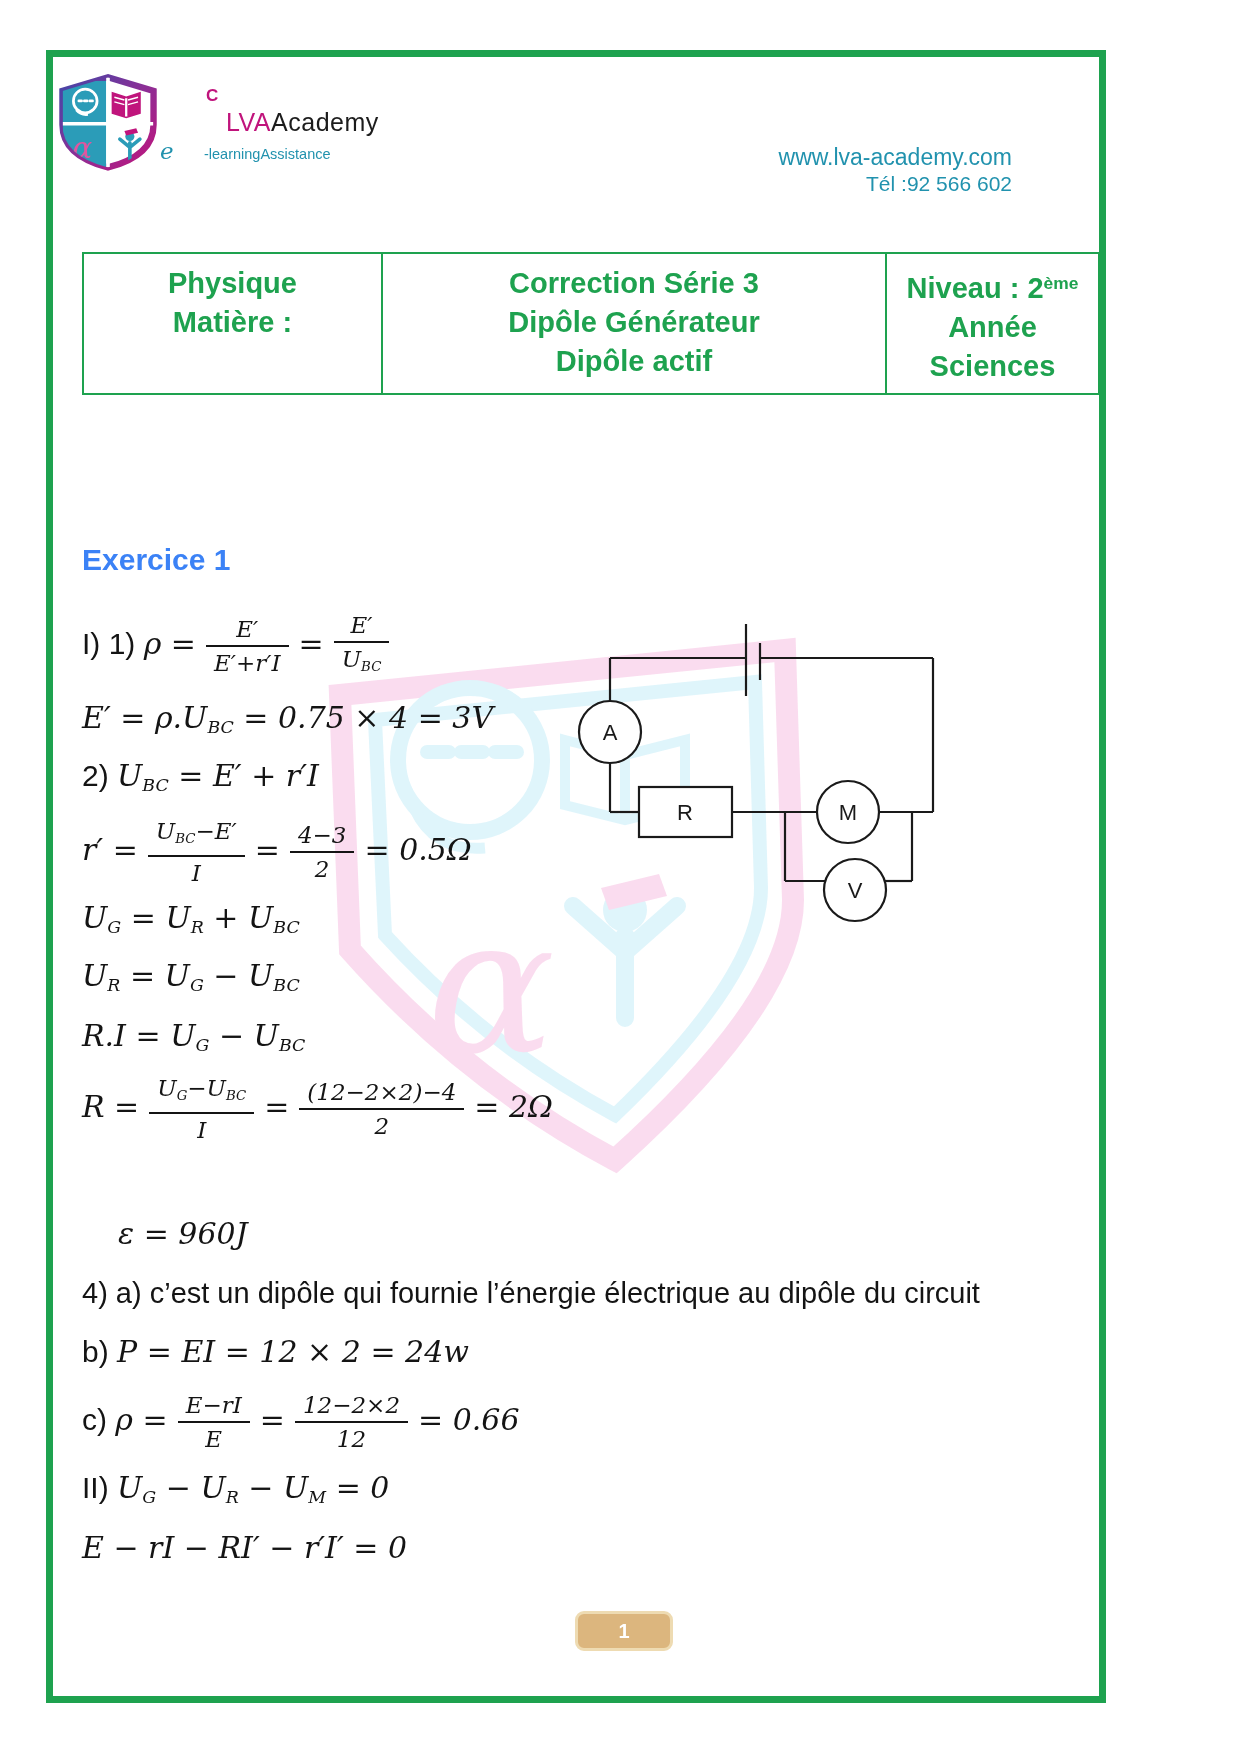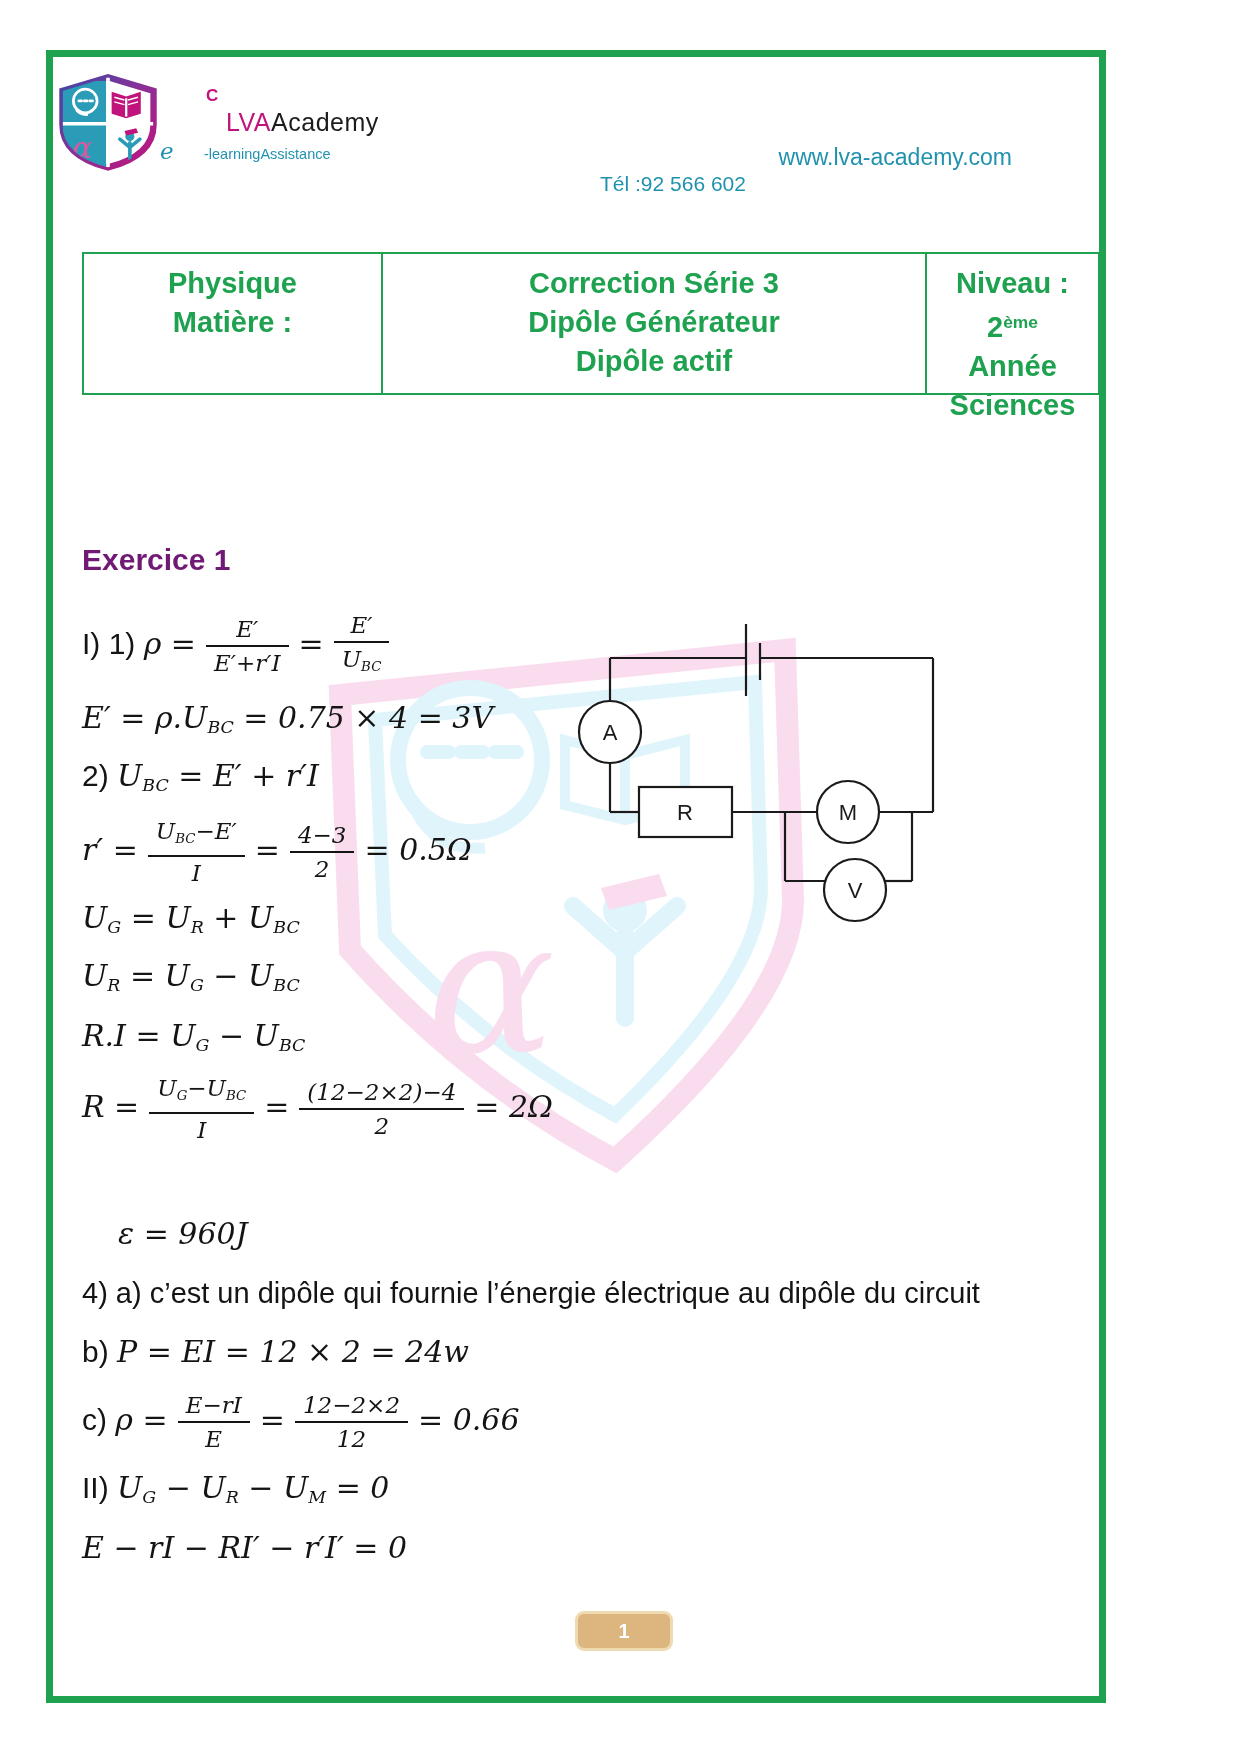--- a/index.html
+++ b/index.html
@@ -10,37 +10,37 @@
 
   
   .logo { position:absolute; left:53px; top:70px; width:110px; height:102px; }
   .brand-c { position:absolute; left:206px; top:86px; font-size:17px; font-weight:bold; color:#c0147c; }
   .brand-line { position:absolute; left:226px; top:108px; font-size:25px; font-weight:normal; letter-spacing:0.5px; }
   .brand-line .lva { color:#c0147c; }
   .brand-line .academy { color:#1c1c1c; }
   .brand-e { position:absolute; left:160px; top:138px; font-family:"DejaVu Serif", serif; font-style:italic; font-size:23px; color:#2192ae; }
   .brand-tag { position:absolute; left:204px; top:146px; font-size:14.5px; color:#2192ae; }
   .website { position:absolute; left:600px; top:144px; width:412px; text-align:right; font-size:23px; color:#2192ae; }
-  .phone   { position:absolute; left:600px; top:172px; width:412px; text-align:left; font-size:21px; color:#2192ae; }
+  .phone   { position:absolute; left:600px; top:172px; width:412px; text-align:right; font-size:21px; color:#2192ae; }
 
   
   .info-table { position:absolute; left:82px; top:252px; width:1014px; height:139px;
                 border:2px solid #1ea24f; display:flex; }
   .cell { box-sizing:border-box; padding-top:10px; text-align:center; color:#1ea24f;
           font-weight:bold; font-size:29px; line-height:39px; }
   .cell-1 { width:299px; border-right:2px solid #1ea24f; }
   .cell-2 { flex:1; border-right:2px solid #1ea24f; }
-  .cell-3 { width:171px; }
+  .cell-3 { width:211px; }
   .lvl-sup { font-size:0.6em; vertical-align:0.5em; }
 
   
   .watermark { position:absolute; left:315px; top:620px; width:600px; height:570px; opacity:0.55; }
 
   
-  .ex-title { position:absolute; left:82px; top:543px; font-size:30px; font-weight:bold; color:#701a75; }
+  .ex-title { position:absolute; left:82px; top:543px; font-size:30px; font-weight:bold; color:#3b82f6; }
 
   .eq { position:absolute; font-family:"DejaVu Serif", serif; font-style:italic; font-size:30px;
         color:#141414; white-space:nowrap; }
   .eq span { white-space:pre; }
   .eq .sans { font-family:"Liberation Sans", sans-serif; font-style:normal; }
   .frac { display:inline-block; vertical-align:middle; text-align:center; margin:0 10px; }
   .frac .num { display:block; padding:0 8px 3px; border-bottom:2px solid #141414; font-size:23px; line-height:26px; }
   .frac .den { display:block; padding:3px 8px 0; font-size:23px; line-height:26px; }
   sub { font-size:0.58em; vertical-align:-0.28em; }
   sup { font-size:0.58em; vertical-align:0.55em; }

